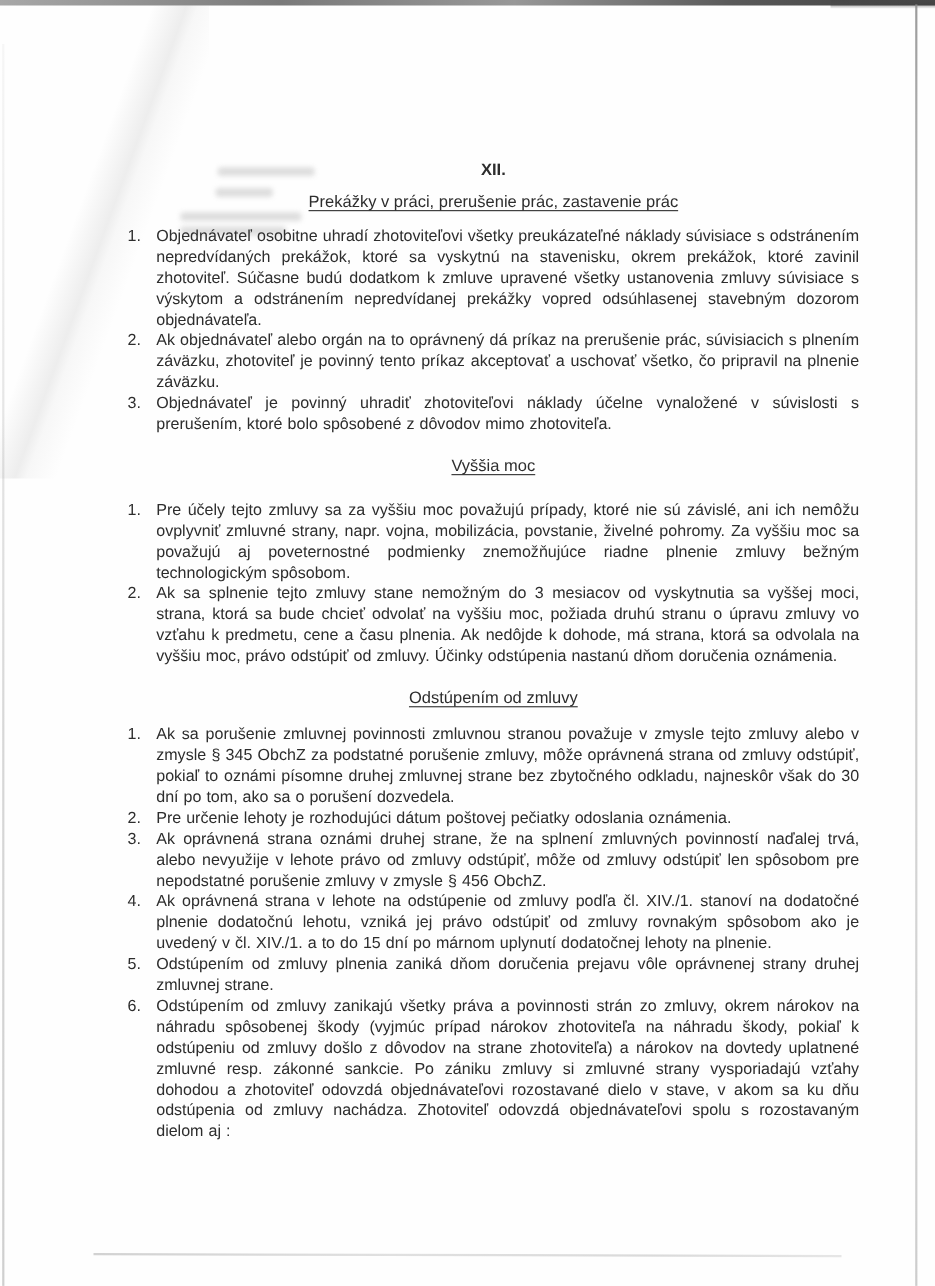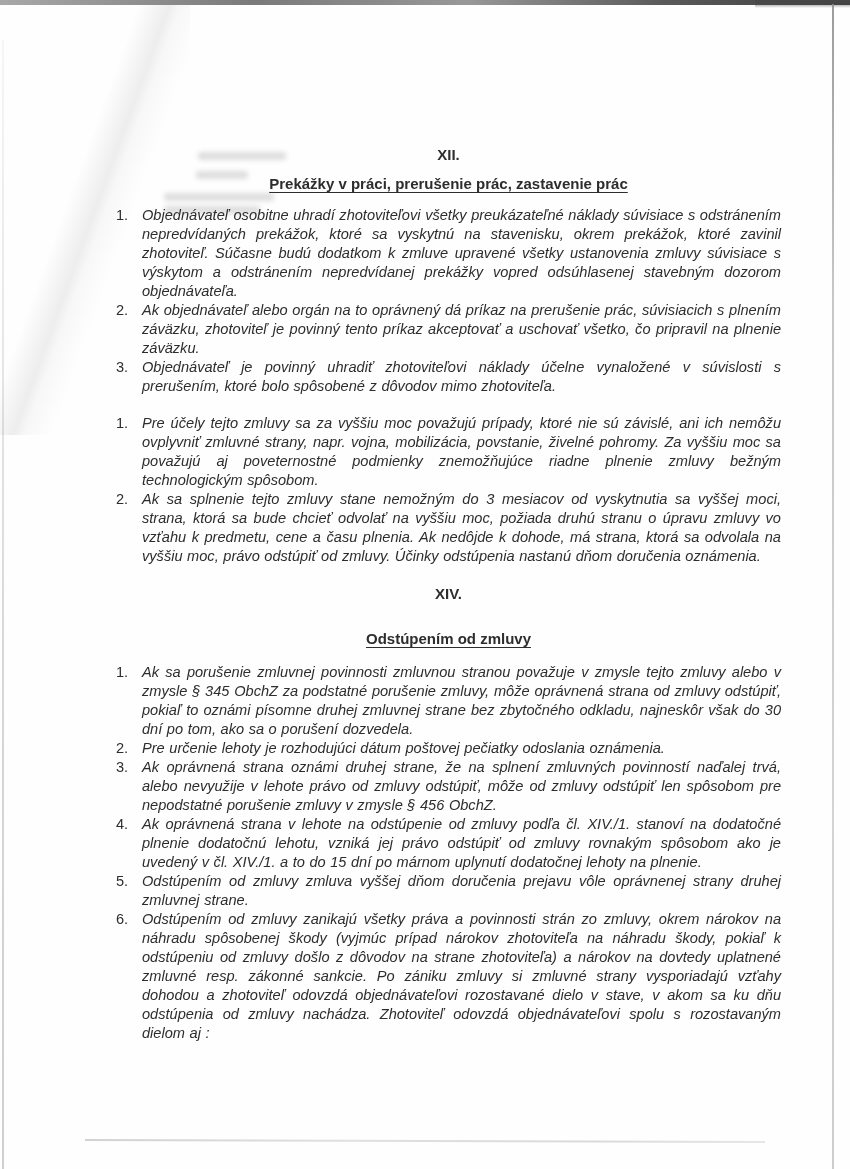--- a/index.html
+++ b/index.html
@@ -83,42 +83,41 @@
   .sec-gap { margin-top: 18px; }
   .sec-num {
     text-align: center;
     font-weight: bold;
     font-size: 15px;
     margin-bottom: 10px;
   }
   .sec-num.gap-lg { margin-bottom: 26px; }
   .sec-title {
     text-align: center;
-    font-weight: bold;
+    font-weight: normal;
     font-size: 15px;
     text-decoration: underline;
     text-underline-offset: 3px;
     margin-bottom: 13px;
   }
   .sec-title.gap-md { margin-bottom: 22px; }
   .sec-title.gap-sm { margin-bottom: 15px; }
   .clause {
     display: flex;
     align-items: flex-start;
   }
   .clause-num {
     flex: none;
     width: 26px;
   }
   .clause-text {
     flex: 1;
     margin: 0;
     text-align: justify;
     word-spacing: 0.5px;
-    font-style: italic;
   }
 </style>
 </head>
 <body>
 
 <div class="scan-top-band"></div>
 <div class="scan-top-corner"></div>
 <div class="scan-right-edge"></div>
 <div class="scan-left-edge"></div>
 <div class="fold-shadow"></div>
@@ -141,52 +140,52 @@
       <span class="clause-num">2.</span>
       <p class="clause-text">Ak objednávateľ alebo orgán na to oprávnený dá príkaz na prerušenie prác, súvisiacich s plnením záväzku, zhotoviteľ je povinný tento príkaz akceptovať a uschovať všetko, čo pripravil na plnenie záväzku.</p>
     </div>
     <div class="clause">
       <span class="clause-num">3.</span>
       <p class="clause-text">Objednávateľ je povinný uhradiť zhotoviteľovi náklady účelne vynaložené v súvislosti s prerušením, ktoré bolo spôsobené z dôvodov mimo zhotoviteľa.</p>
     </div>
   </section>
 
   <section class="contract-section sec-gap">
+    <div class="sec-title gap-md">Vyššia moc</div>
     <div class="clause">
       <span class="clause-num">1.</span>
       <p class="clause-text">Pre účely tejto zmluvy sa za vyššiu moc považujú prípady, ktoré nie sú závislé, ani ich nemôžu ovplyvniť zmluvné strany, napr. vojna, mobilizácia, povstanie, živelné pohromy. Za vyššiu moc sa považujú aj poveternostné podmienky znemožňujúce riadne plnenie zmluvy bežným technologickým spôsobom.</p>
     </div>
     <div class="clause">
       <span class="clause-num">2.</span>
       <p class="clause-text">Ak sa splnenie tejto zmluvy stane nemožným do 3 mesiacov od vyskytnutia sa vyššej moci, strana, ktorá sa bude chcieť odvolať na vyššiu moc, požiada druhú stranu o úpravu zmluvy vo vzťahu k predmetu, cene a času plnenia. Ak nedôjde k dohode, má strana, ktorá sa odvolala na vyššiu moc, právo odstúpiť od zmluvy. Účinky odstúpenia nastanú dňom doručenia oznámenia.</p>
     </div>
   </section>
 
   <section class="contract-section sec-gap">
-    <div class="sec-num gap-lg">XIV.</div>
     <div class="sec-title gap-sm">Odstúpením od zmluvy</div>
     <div class="clause">
       <span class="clause-num">1.</span>
       <p class="clause-text">Ak sa porušenie zmluvnej povinnosti zmluvnou stranou považuje v zmysle tejto zmluvy alebo v zmysle § 345 ObchZ za podstatné porušenie zmluvy, môže oprávnená strana od zmluvy odstúpiť, pokiaľ to oznámi písomne druhej zmluvnej strane bez zbytočného odkladu, najneskôr však do 30 dní po tom, ako sa o porušení dozvedela.</p>
     </div>
     <div class="clause">
       <span class="clause-num">2.</span>
       <p class="clause-text">Pre určenie lehoty je rozhodujúci dátum poštovej pečiatky odoslania oznámenia.</p>
     </div>
     <div class="clause">
       <span class="clause-num">3.</span>
       <p class="clause-text">Ak oprávnená strana oznámi druhej strane, že na splnení zmluvných povinností naďalej trvá, alebo nevyužije v lehote právo od zmluvy odstúpiť, môže od zmluvy odstúpiť len spôsobom pre nepodstatné porušenie zmluvy v zmysle § 456 ObchZ.</p>
     </div>
     <div class="clause">
       <span class="clause-num">4.</span>
       <p class="clause-text">Ak oprávnená strana v lehote na odstúpenie od zmluvy podľa čl. XIV./1. stanoví na dodatočné plnenie dodatočnú lehotu, vzniká jej právo odstúpiť od zmluvy rovnakým spôsobom ako je uvedený v čl. XIV./1. a to do 15 dní po márnom uplynutí dodatočnej lehoty na plnenie.</p>
     </div>
     <div class="clause">
       <span class="clause-num">5.</span>
-      <p class="clause-text">Odstúpením od zmluvy zmluva vyššej dňom doručenia prejavu vôle oprávnenej strany druhej zmluvnej strane.</p>
+      <p class="clause-text">Odstúpením od zmluvy plnenia zaniká dňom doručenia prejavu vôle oprávnenej strany druhej zmluvnej strane.</p>
     </div>
     <div class="clause">
       <span class="clause-num">6.</span>
       <p class="clause-text">Odstúpením od zmluvy zanikajú všetky práva a povinnosti strán zo zmluvy, okrem nárokov na náhradu spôsobenej škody (vyjmúc prípad nárokov zhotoviteľa na náhradu škody, pokiaľ k odstúpeniu od zmluvy došlo z dôvodov na strane zhotoviteľa) a nárokov na dovtedy uplatnené zmluvné resp. zákonné sankcie. Po zániku zmluvy si zmluvné strany vysporiadajú vzťahy dohodou a zhotoviteľ odovzdá objednávateľovi rozostavané dielo v stave, v akom sa ku dňu odstúpenia od zmluvy nachádza. Zhotoviteľ odovzdá objednávateľovi spolu s rozostavaným dielom aj :</p>
     </div>
   </section>
 
 </div>
 
 </body></html>

